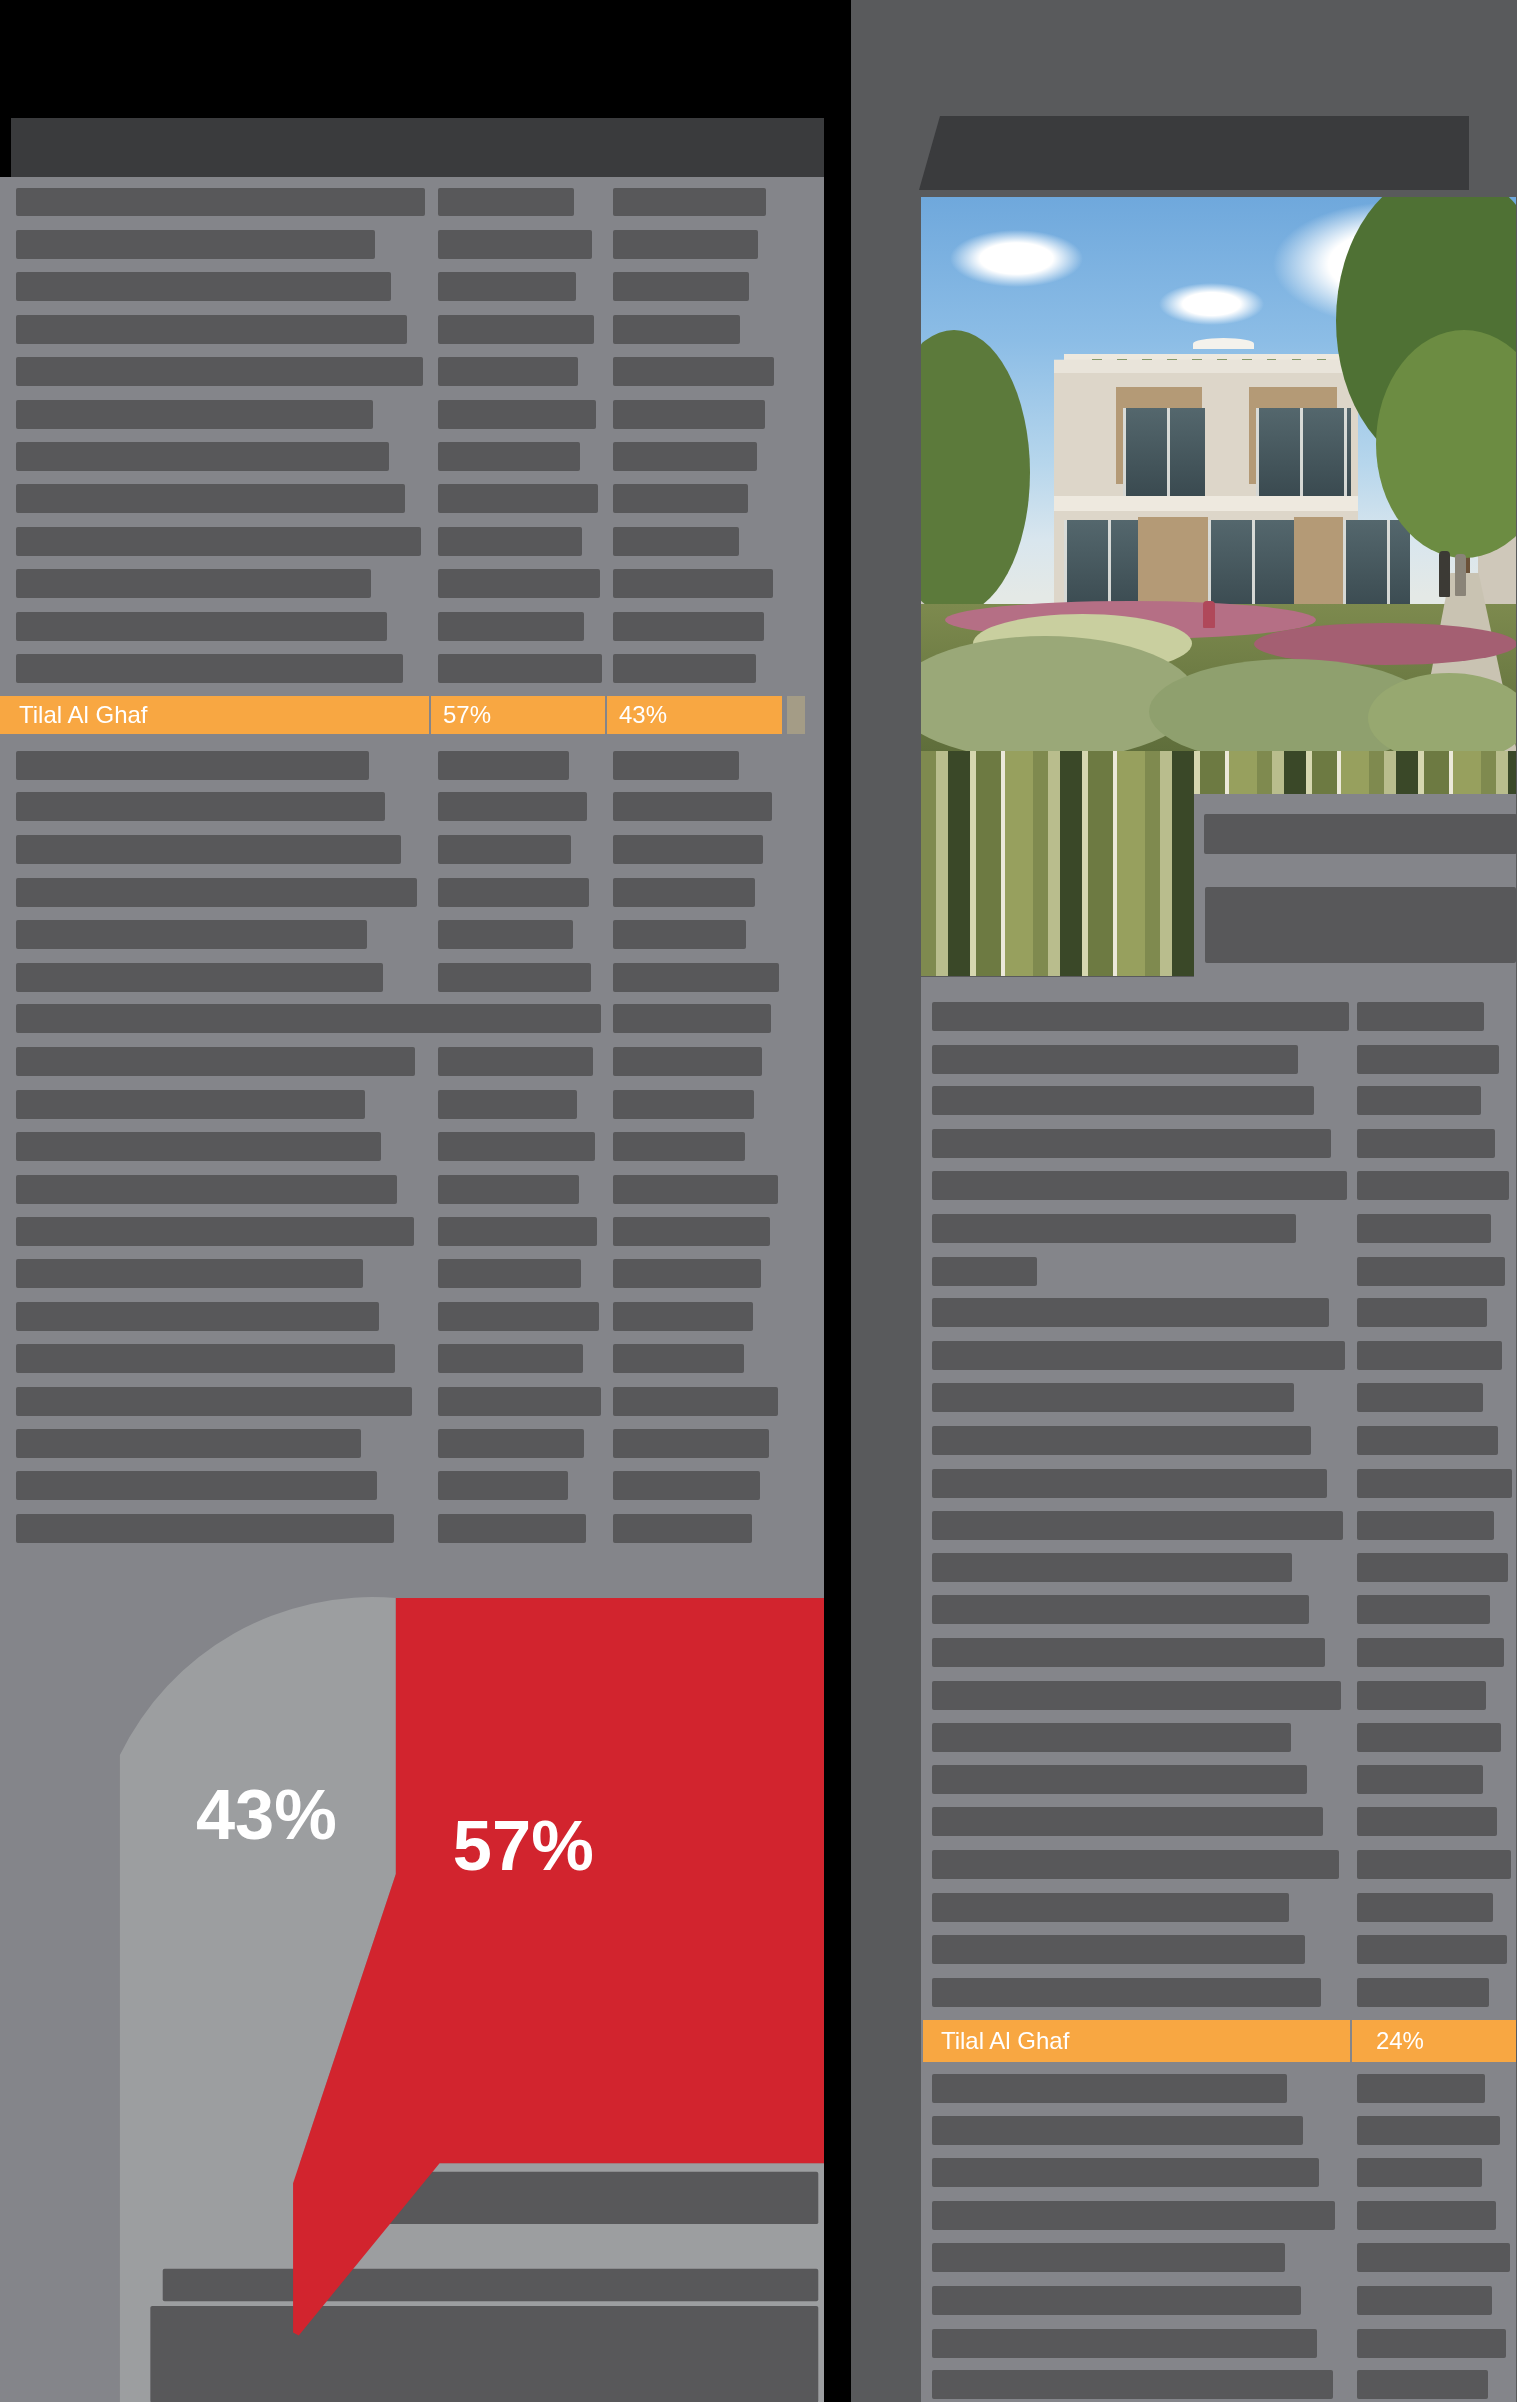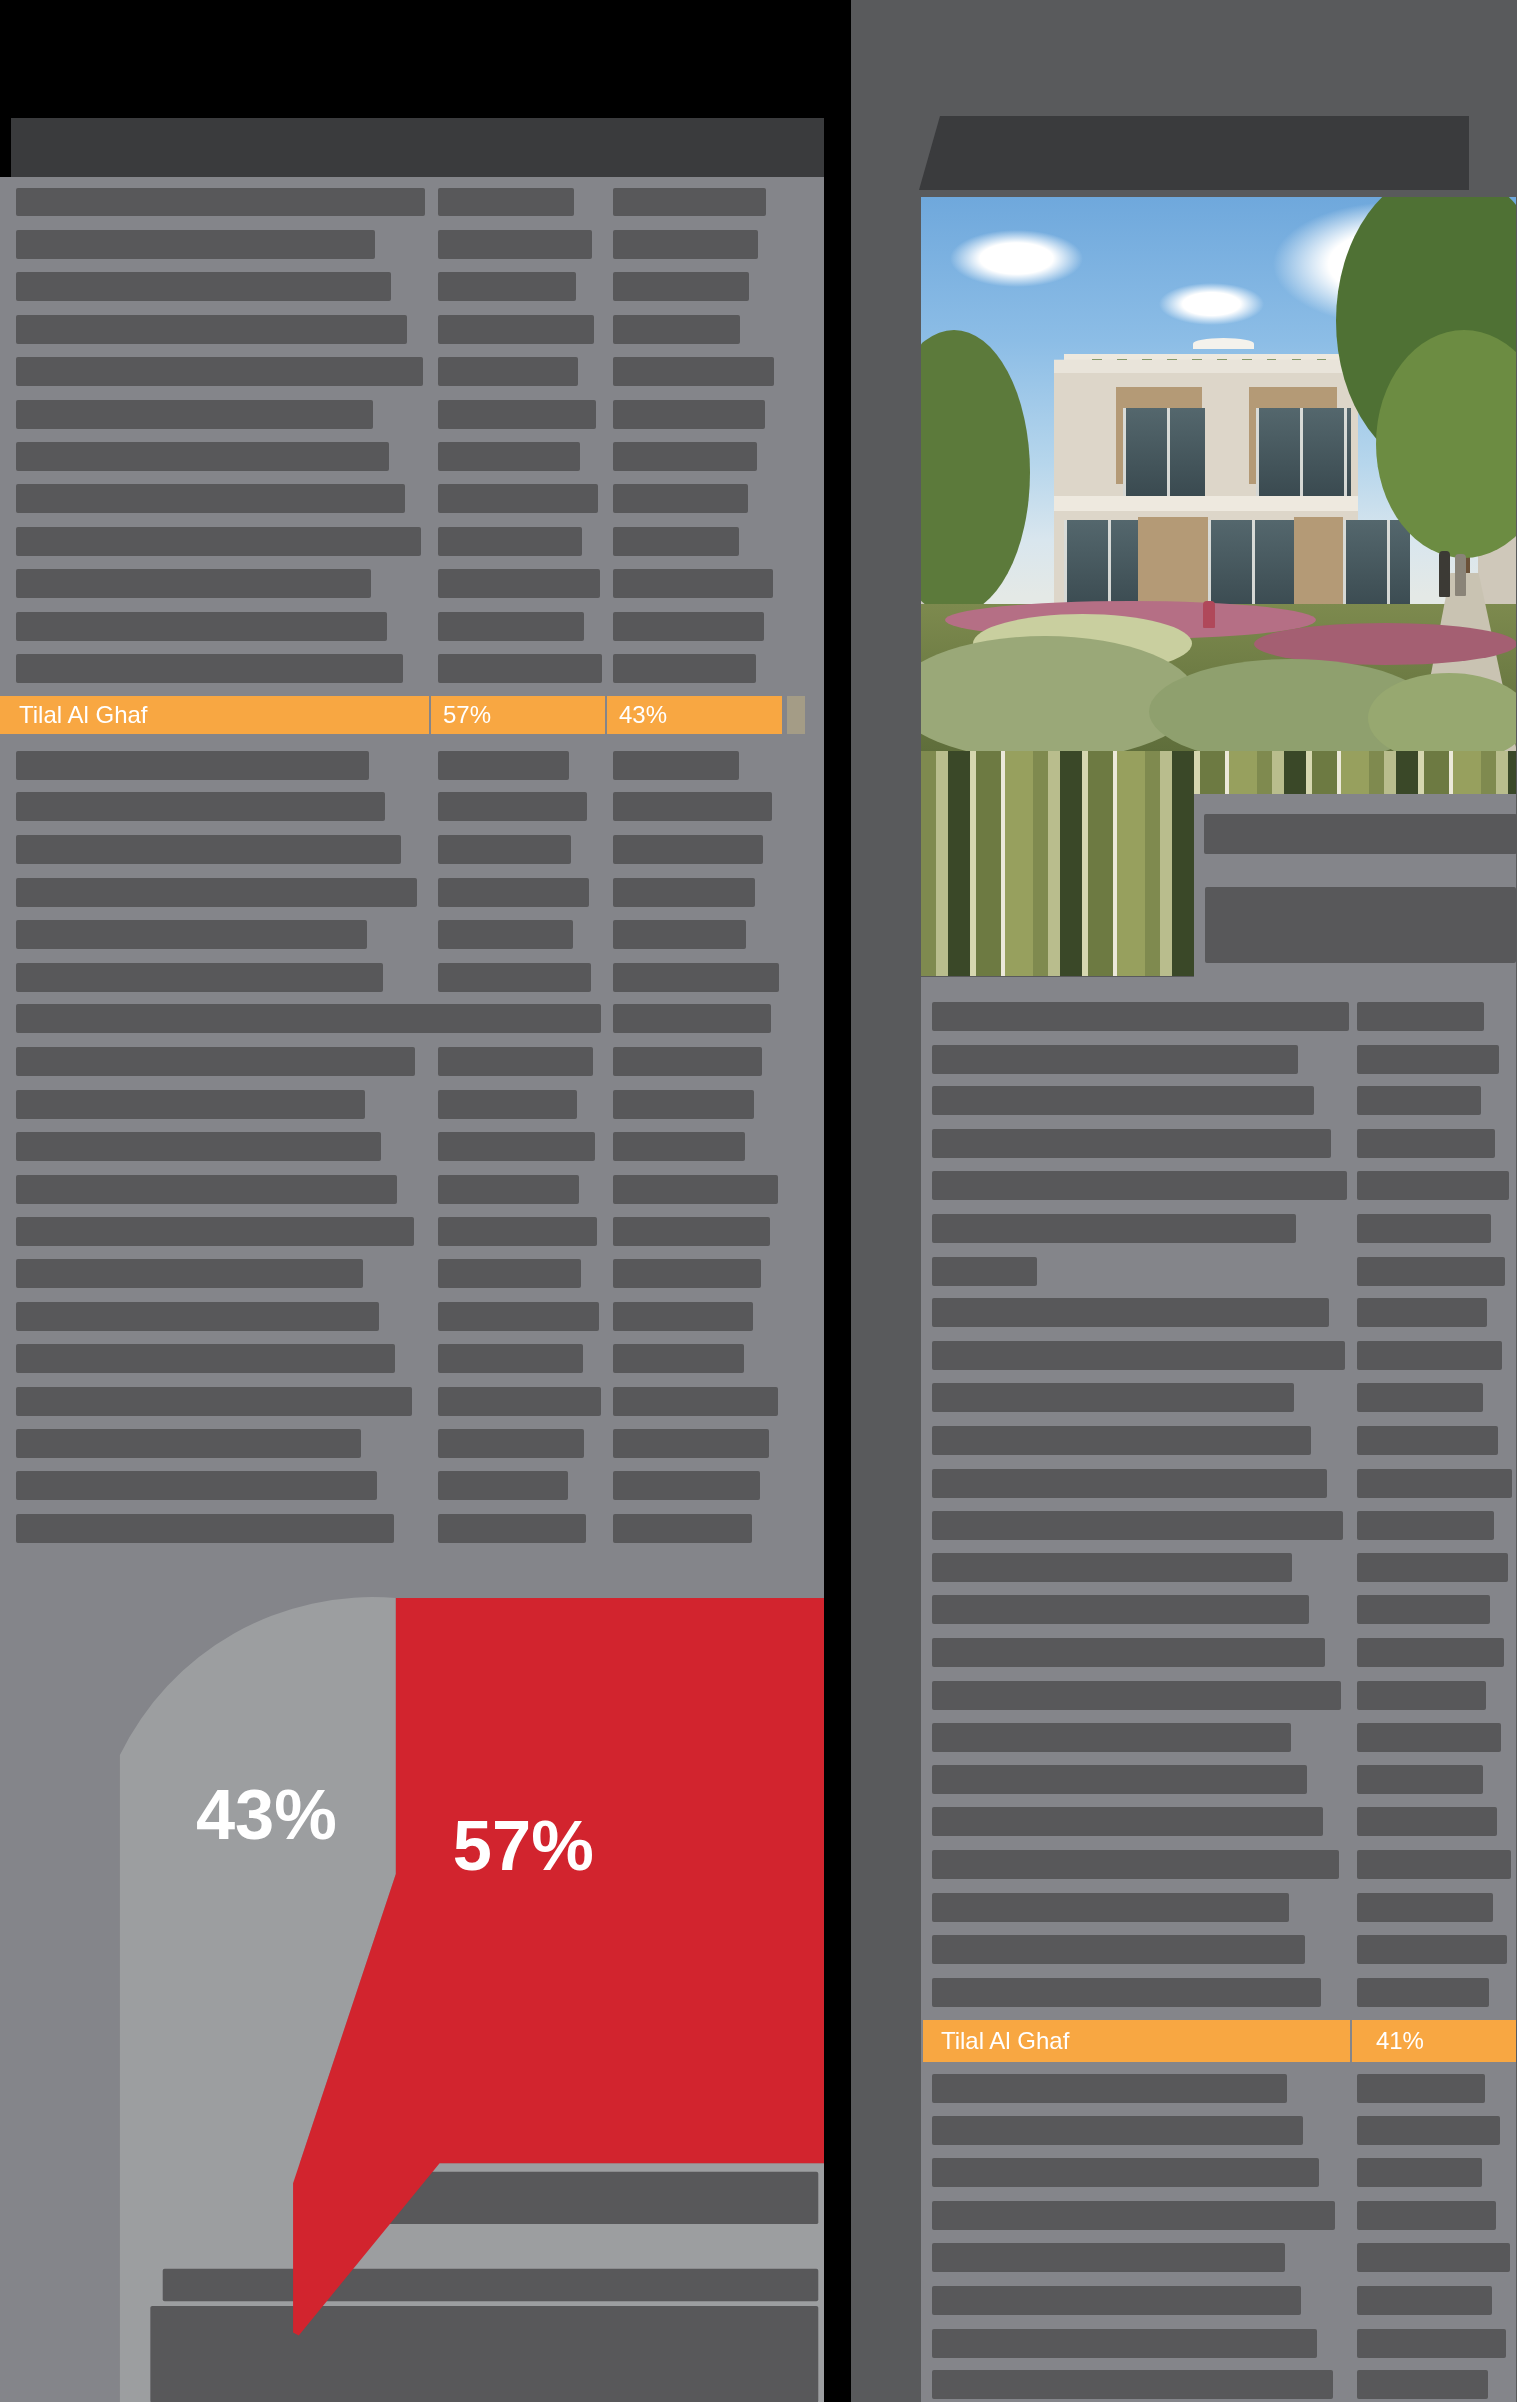--- a/index.html
+++ b/index.html
@@ -320,19 +320,19 @@
           <div class="bar" style="left: 11.4px; top: 1309px; width: 369px; height: 28.5px;"></div>
           <div class="bar" style="left: 436px; top: 1309px; width: 135px; height: 28.5px;"></div>
           <div class="bar" style="left: 11.4px; top: 1352px; width: 385px; height: 28.5px;"></div>
           <div class="bar" style="left: 436px; top: 1352px; width: 149px; height: 28.5px;"></div>
           <div class="bar" style="left: 11.4px; top: 1393px; width: 401px; height: 28.5px;"></div>
           <div class="bar" style="left: 436px; top: 1393px; width: 131px; height: 28.5px;"></div>
         </div>
 
       <div id="right-hl" class="hl-row">
         <span style="left:18px">Tilal Al Ghaf</span>
-        <span style="left:453px">41%</span>
+        <span style="left:453px">24%</span>
         <i class="hl-divider" style="left:427px"></i>
       </div>
     </div>
   </div>
 </div>
 
 
 </body></html>

